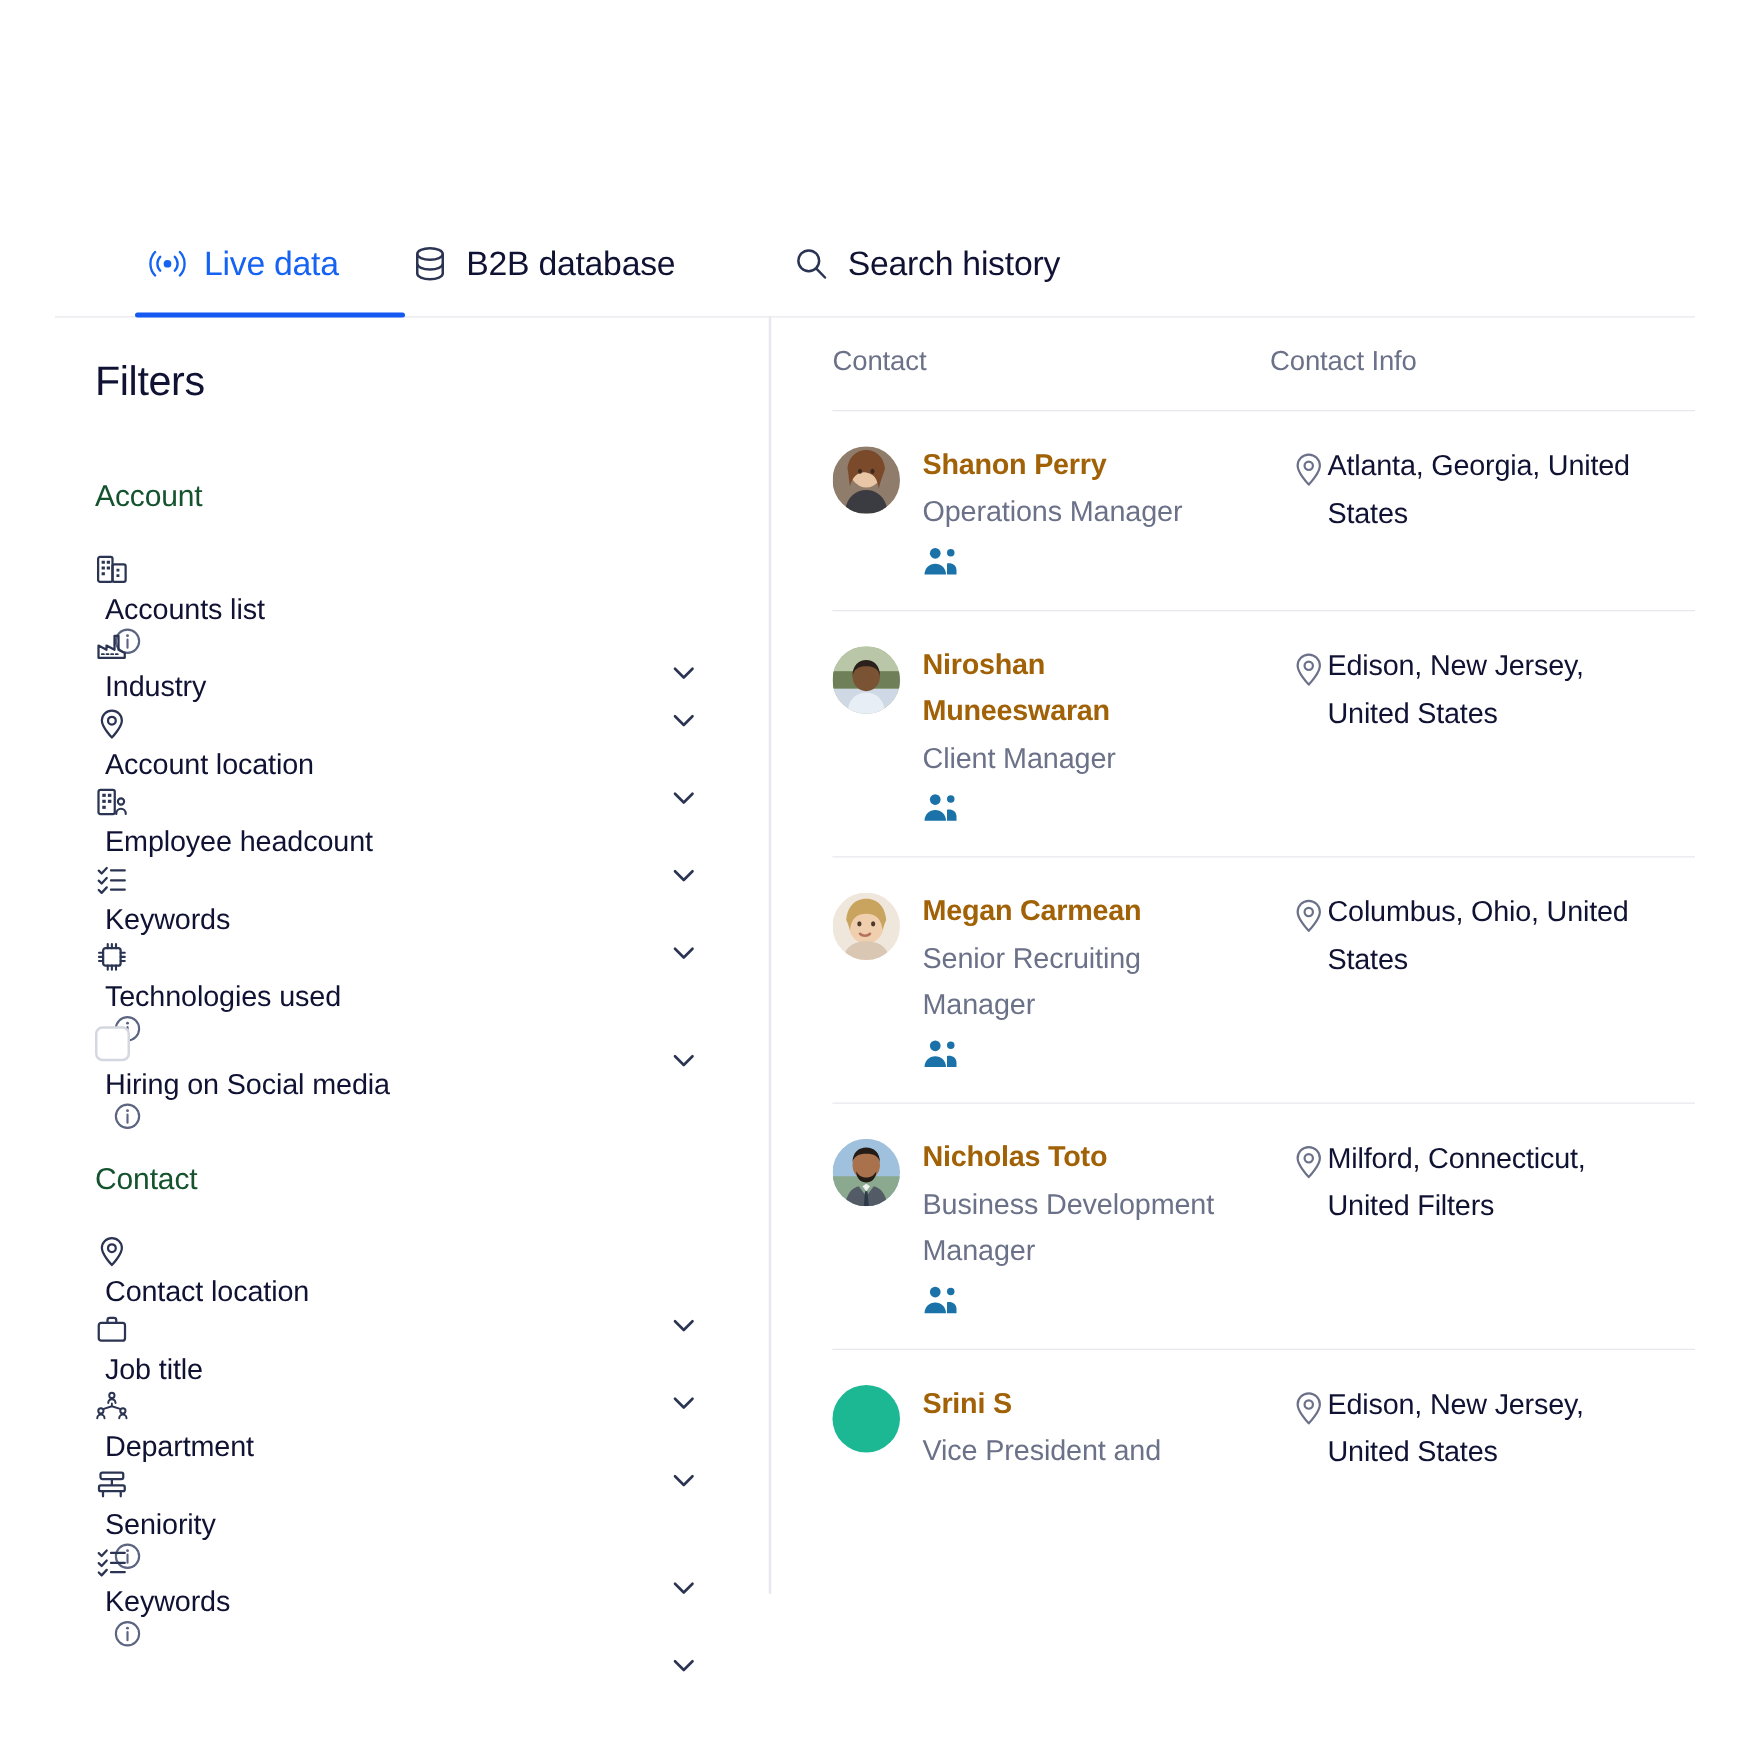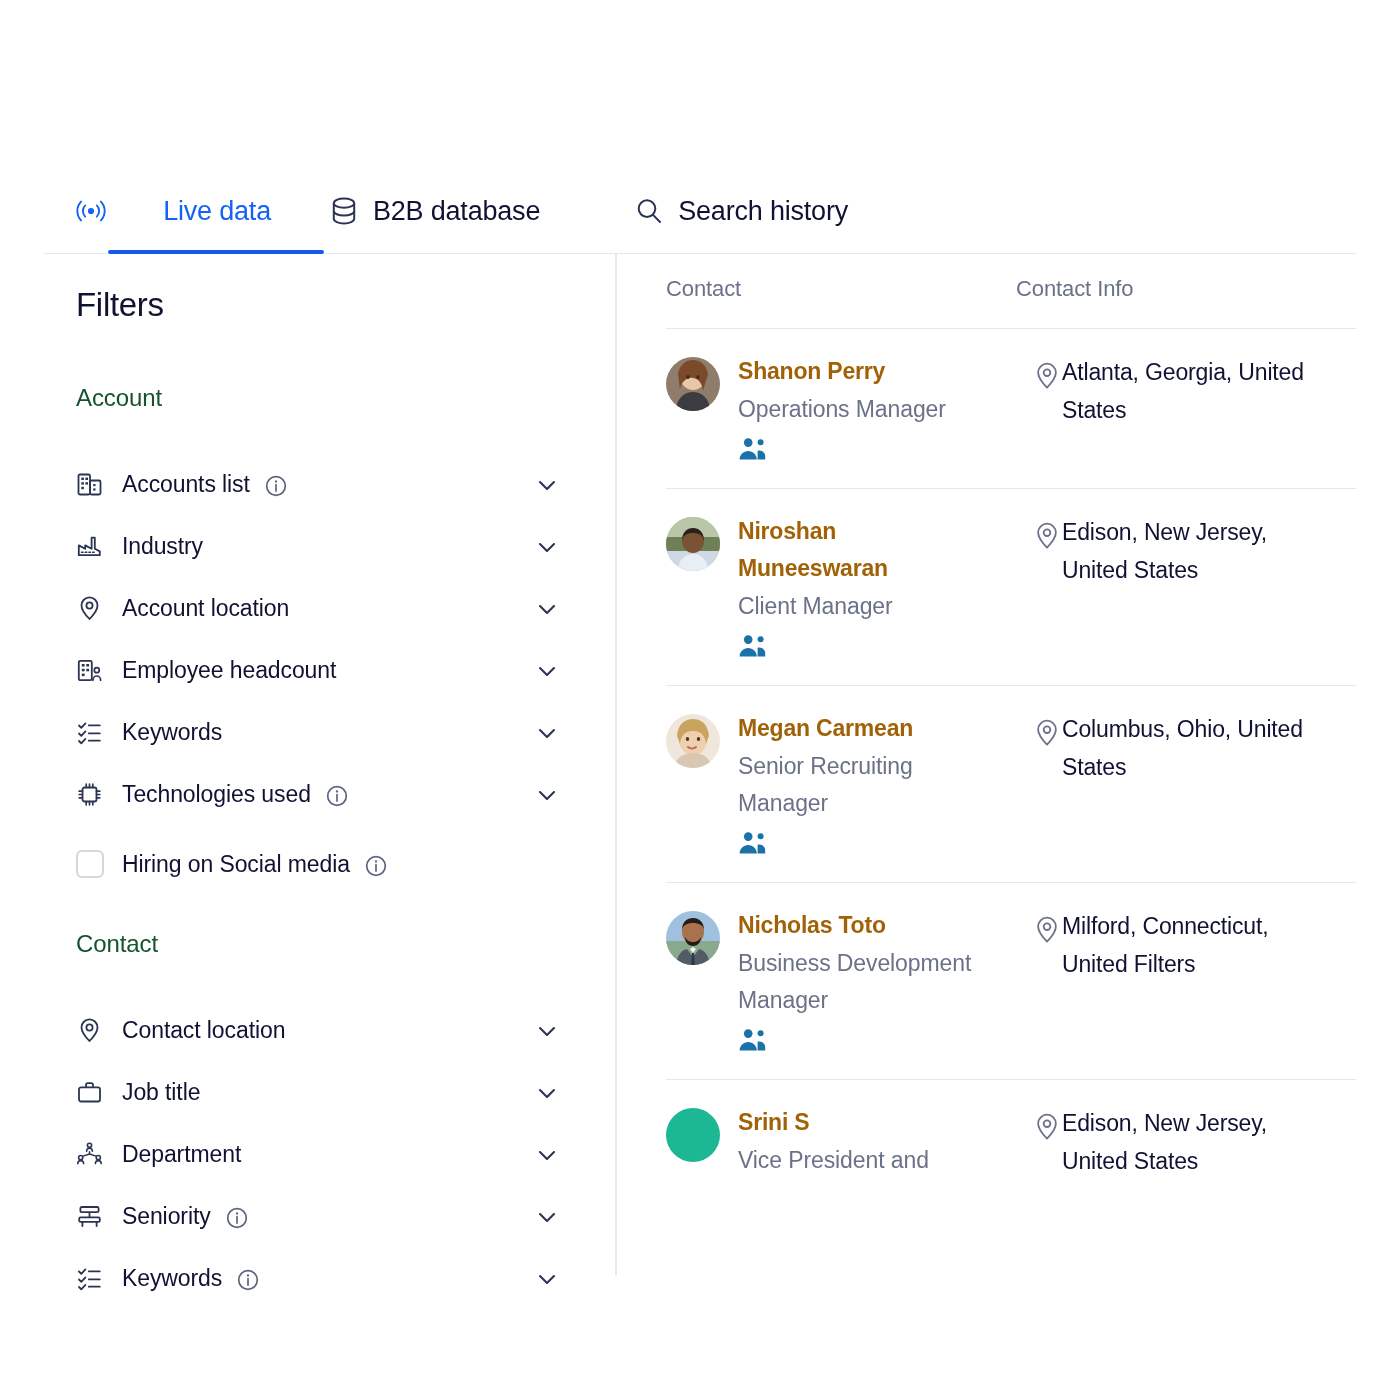--- a/index.html
+++ b/index.html
@@ -15,21 +15,21 @@
   .tabbar {
     position: absolute; left: 44px; top: 170px; width: 1312px; height: 84px;
     display: flex; align-items: flex-start;
     border-bottom: 1.5px solid #e7e8ee;
   }
   .tab {
     display: flex; align-items: center; gap: 14px;
     height: 82px; padding: 0 20px 0 0;
     cursor: pointer; position: relative;
   }
-  .tab-live { margin-left: 32px; width: 215px; justify-content: space-between; }
+  .tab-live { margin-left: 32px; width: 215px; justify-content: flex-end; }
   .tab-b2b { margin-left: 38px; }
   .tab-hist { margin-left: 74px; }
   .tab-label {
     font-size: 27px; letter-spacing: -0.2px; color: #101233; white-space: nowrap;
   }
   .tab.active .tab-label { color: #1663f3; font-weight: 500; }
   .tab.active::after {
     content: ""; position: absolute; left: -32px; right: 0; bottom: -2px;
     height: 4px; background: #1359f2; border-radius: 2px;
   }
@@ -45,21 +45,21 @@
   
   .sidebar { position: absolute; left: 76px; top: 286px; width: 500px; }
   .filters-title {
     font-size: 33px; color: #101233; letter-spacing: -0.3px; margin-bottom: 60px;
   }
   .group-title {
     font-size: 24px; color: #14532d; letter-spacing: -0.1px;
     margin-top: 12px; margin-bottom: 24px;
   }
   .frow {
-    display: flex; align-items: flex-end; height: 62px; cursor: pointer;
+    display: flex; align-items: flex-start; height: 62px; cursor: pointer; flex-direction: column;
   }
   .frow-ico { width: 38px; flex: 0 0 38px; display: flex; align-items: center; }
   .frow-label {
     font-size: 23px; color: #101233; letter-spacing: -0.1px; white-space: nowrap;
     margin-left: 8px;
   }
   .info-ico { margin-left: 14px; display: flex; align-items: center; flex: 0 0 auto; }
   .chev { margin-left: auto; margin-right: 16px; display: flex; align-items: center; }
   .cbox {
     width: 28px; height: 28px; border: 2px solid #d5d7e0; border-radius: 6px;

